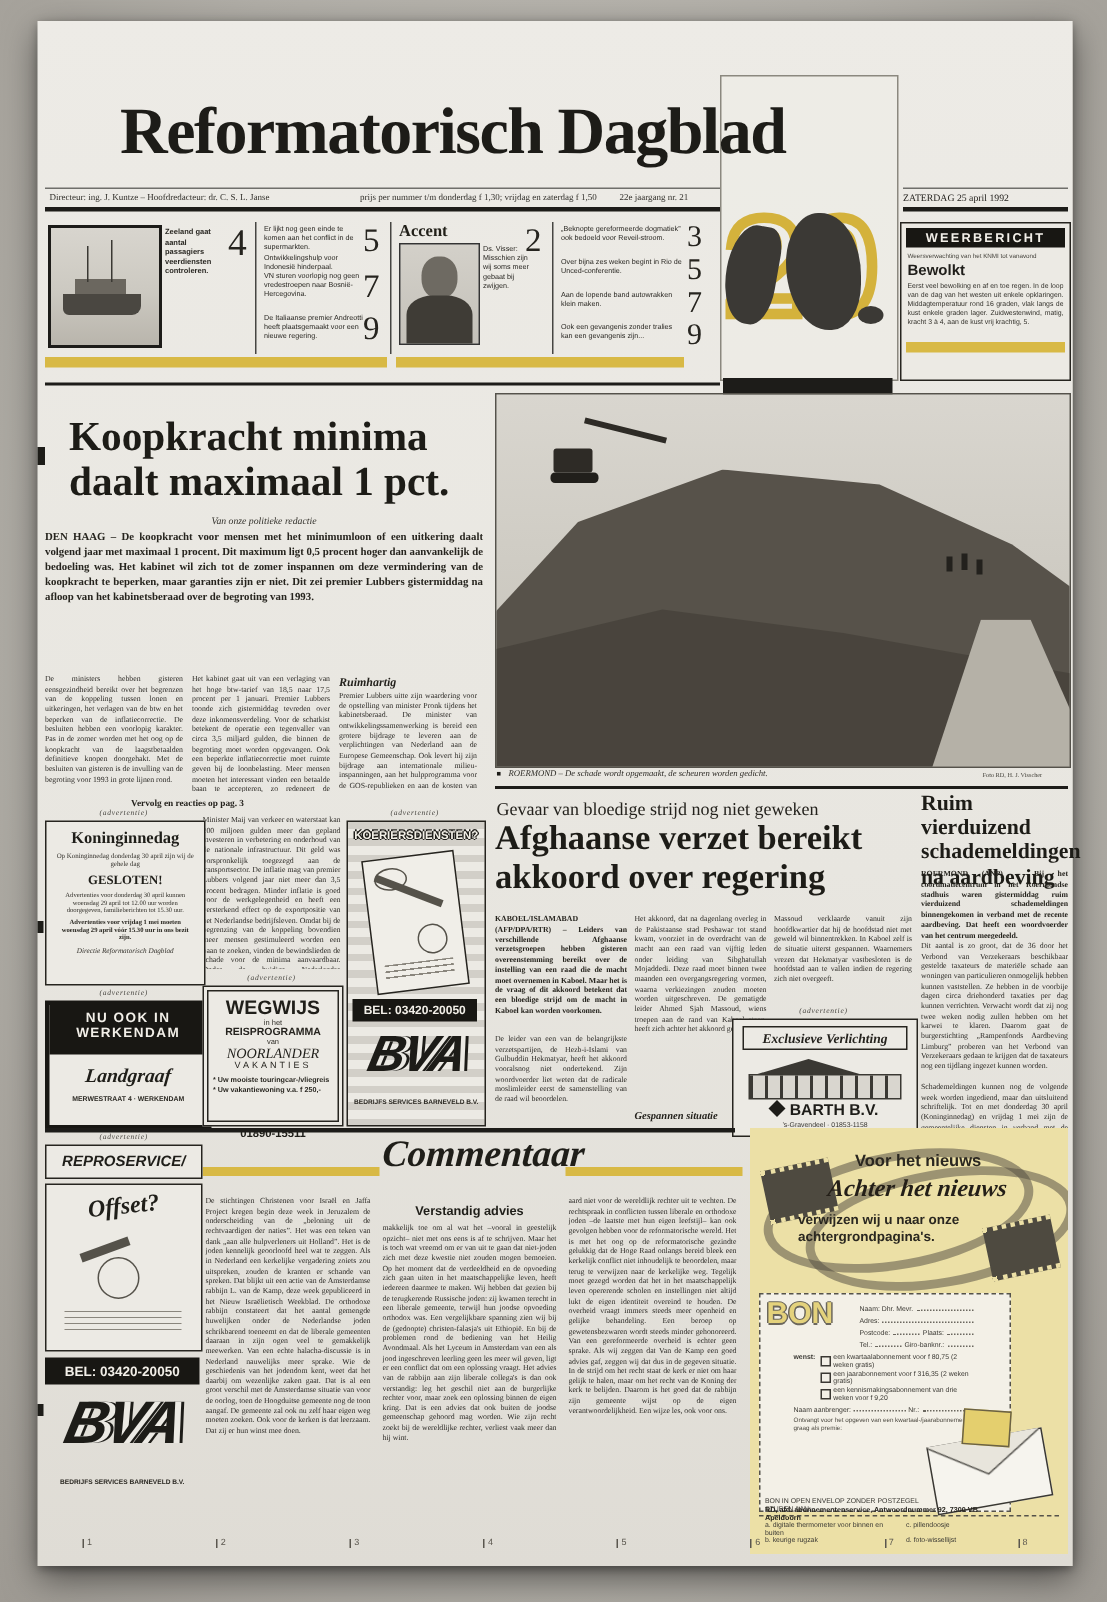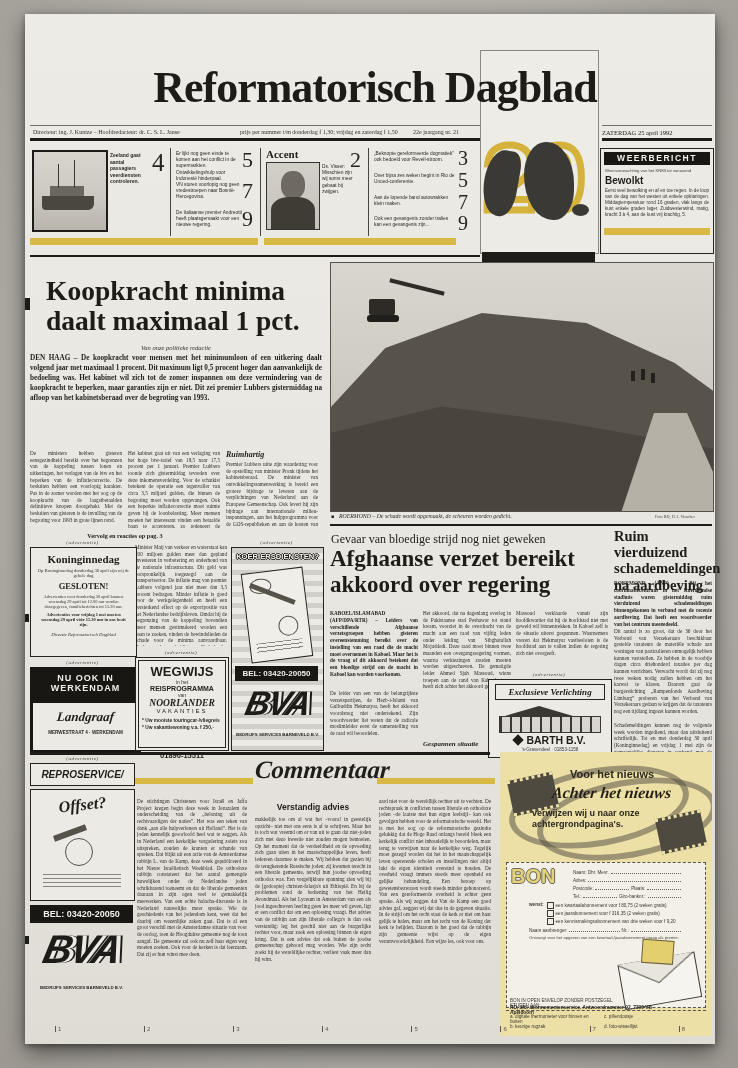--- a/index.html
+++ b/index.html
@@ -28,21 +28,21 @@
 
   <div class="t" style="left:455px;top:36px;width:117px;height:202px;border:1px solid #8b887f;background:rgba(238,236,230,.6)"></div>
   <div class="t" style="left:457px;top:124px;width:113px;height:106px;overflow:hidden">
     <span class="t ss" style="left:2px;top:-6px;font-size:92px;font-weight:700;color:rgba(216,185,69,.0);-webkit-text-stroke:7px #d4b23c;line-height:1">2</span>
     <span class="t ss" style="left:52px;top:-6px;font-size:92px;font-weight:700;color:rgba(216,185,69,.0);-webkit-text-stroke:7px #d4b23c;line-height:1">0</span>
     <div class="t" style="left:2px;top:12px;width:34px;height:66px;background:#3b3935;border-radius:64% 36% 52% 70%;transform:rotate(10deg)"></div>
     <div class="t" style="left:42px;top:4px;width:50px;height:78px;background:#3b3935;border-radius:46% 58% 42% 62%"></div>
     <div class="t" style="left:90px;top:66px;width:17px;height:12px;background:#3b3935;border-radius:50%"></div>
   </div>
 
-  <div class="t sf" style="left:55px;top:52px;width:590px;text-align:center;font-size:44px;font-weight:700;letter-spacing:-1px;color:#1d1c18;line-height:1;z-index:2">Reformatorisch Dagblad</div>
+  <div class="t sf" style="left:55px;top:52px;width:590px;font-size:44px;font-weight:700;letter-spacing:-1px;color:#1d1c18;line-height:1;z-index:2">Reformatorisch Dagblad</div>
   <div class="t rule" style="left:5px;top:111px;width:450px;height:1px;opacity:.6"></div>
   <div class="t rule" style="left:577px;top:111px;width:110px;height:1px;opacity:.6"></div>
   <div class="t sf" style="left:8px;top:115px;font-size:6px;color:#33312c">Directeur: ing. J. Kuntze – Hoofdredacteur: dr. C. S. L. Janse</div>
   <div class="t sf" style="left:215px;top:115px;font-size:6px;color:#33312c">prijs per nummer t/m donderdag f 1,30; vrijdag en zaterdag f 1,50</div>
   <div class="t sf" style="left:388px;top:115px;font-size:6px;color:#33312c">22e jaargang nr. 21</div>
   <div class="t sf" style="left:577px;top:115px;width:110px;font-size:6.5px;color:#24221e">ZATERDAG 25 april 1992</div>
   <div class="t rule" style="left:5px;top:124px;width:450px;height:3px"></div>
   <div class="t rule" style="left:577px;top:124px;width:110px;height:3px"></div>
 
   <div class="t" style="left:5px;top:134px;width:450px;height:100px">
@@ -168,21 +168,21 @@
     <div class="sf" style="text-align:center;font-size:13px;font-style:italic;font-weight:700;margin-top:6px;transform:skewX(-6deg);color:#1f1e19">Landgraaf</div>
     <div class="ss" style="text-align:center;font-size:4.6px;font-weight:700;margin-top:5px;color:#2a2822">MERWESTRAAT 4 · WERKENDAM</div>
   </div>
 
   <div class="t adlabel sf" style="left:110px;top:636px;width:92px;font-style:italic">(advertentie)</div>
   <div class="t" style="left:110px;top:643px;width:92px;height:92px;border:1px solid #26241f;box-shadow:inset 0 0 0 2px #eceae4,inset 0 0 0 3px #26241f;background:#eceae4;text-align:center">
     <div class="ss" style="font-size:13px;font-weight:800;margin-top:6px;color:#1f1e19">WEGWIJS</div>
     <div class="ss" style="font-size:5px;color:#33312b">in het</div>
     <div class="ss" style="font-size:7px;font-weight:700;color:#26241f">REISPROGRAMMA</div>
     <div class="ss" style="font-size:5px;color:#33312b">van</div>
-    <div class="sf" style="font-size:9.5px;font-weight:700;font-style:italic;color:#1f1e19">NOORLANDER</div>
+    <div class="sf" style="font-size:9.5px;font-weight:400;font-style:italic;color:#1f1e19">NOORLANDER</div>
     <div class="ss" style="font-size:6px;letter-spacing:2px;color:#26241f">VAKANTIES</div>
     <div class="ss" style="font-size:4.8px;font-weight:700;text-align:left;margin:4px 0 0 6px;color:#2a2822">* Uw mooiste touringcar-/vliegreis</div>
     <div class="ss" style="font-size:4.8px;font-weight:700;text-align:left;margin:2px 0 0 6px;color:#2a2822">* Uw vakantiewoning v.a. f 250,-</div>
     <div class="ss" style="font-size:7.5px;font-weight:700;margin-top:21px;color:#1f1e19">01890-15511</div>
   </div>
 
   <div class="t adlabel sf" style="left:206px;top:526px;width:91px;font-style:italic">(advertentie)</div>
   <div class="t" style="left:206px;top:533px;width:91px;height:202px;border:1px solid #26241f;background:repeating-linear-gradient(180deg,#d2cfc8 0 5px,#eceae4 5px 11px);overflow:hidden">
     <div class="ss" style="text-align:center;margin-top:4px;font-size:7.6px;font-weight:900;color:#f4f1e8;text-shadow:-1px 0 #1d1c18,1px 0 #1d1c18,0 -1px #1d1c18,0 1px #1d1c18">KOERIERSDIENSTEN?</div>
     <div class="t" style="left:14px;top:22px;width:60px;height:88px;background:#f0eee8;border:1px solid #26241f;transform:rotate(-7deg)">
@@ -226,21 +226,21 @@
     <div class="t" style="left:8px;top:8px;width:196px;height:96px">
       <div class="t" style="left:0;top:8px;width:170px;height:66px;border:6px solid #55504487;border-radius:50%;transform:rotate(-10deg)"></div>
       <div class="t" style="left:28px;top:20px;width:170px;height:66px;border:6px solid #55504487;border-radius:50%;transform:rotate(-10deg)"></div>
       <div class="t" style="left:2px;top:16px;width:46px;height:30px;background:#4e4a40;border-top:3px dotted #ece0a6;border-bottom:3px dotted #ece0a6;transform:rotate(-12deg)"></div>
       <div class="t" style="left:150px;top:54px;width:46px;height:30px;background:#4e4a40;border-top:3px dotted #ece0a6;border-bottom:3px dotted #ece0a6;transform:rotate(-12deg)"></div>
       <div class="t ss" style="left:62px;top:8px;font-size:11px;font-weight:800;color:#2a2720">Voor het nieuws</div>
       <div class="t sf" style="left:44px;top:24px;font-size:16px;font-weight:700;font-style:italic;transform:skewX(-6deg);color:#241f18">Achter het nieuws</div>
       <div class="t ss" style="left:24px;top:48px;width:140px;font-size:9px;font-weight:800;line-height:1.25;color:#2a2720">verwijzen wij u naar onze achtergrondpagina's.</div>
     </div>
 
-    <div class="t" style="left:6px;top:110px;width:200px;height:146px;background:#f3f0e7;border:1px dashed #55524a;padding:4px 22px;box-sizing:border-box">
+    <div class="t" style="left:6px;top:110px;width:168px;height:146px;background:#f3f0e7;border:1px dashed #55524a;padding:4px 22px;box-sizing:border-box">
       <div class="t ss" style="left:4px;top:2px;font-size:20px;font-weight:900;color:#e4d27c;text-shadow:-1px 0 #6b675c,1px 0 #6b675c,0 -1px #6b675c,0 1px #6b675c">BON</div>
       <div style="margin-left:44px">
         <div class="frow ss">
             <span>Naam: Dhr. Mevr.</span>
             <span class="dot"></span>
           </div>
         <div class="frow ss">
             <span>Adres:</span>
             <span class="dot"></span>
           </div>

